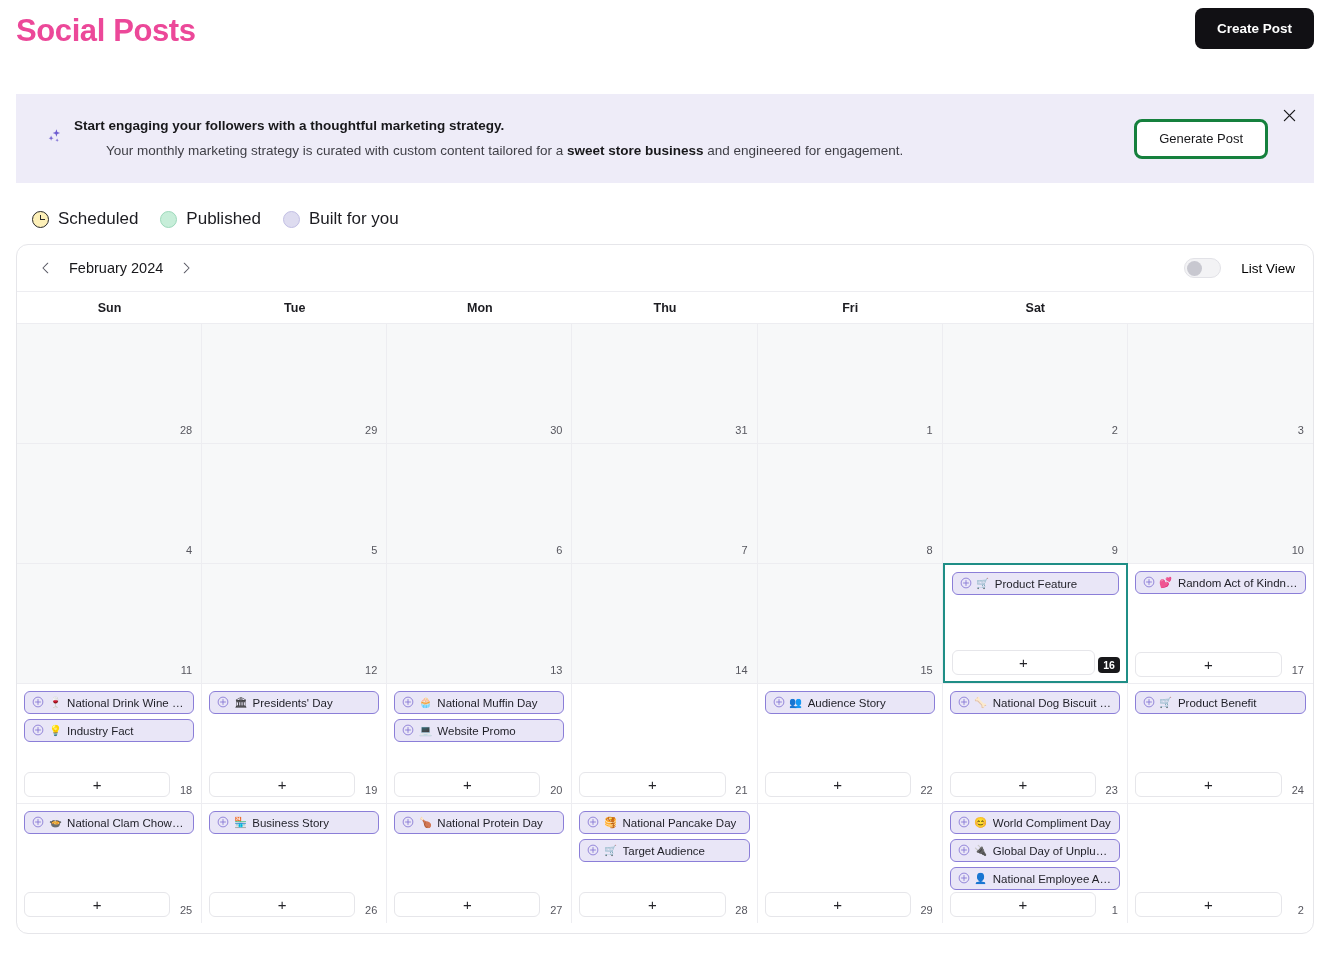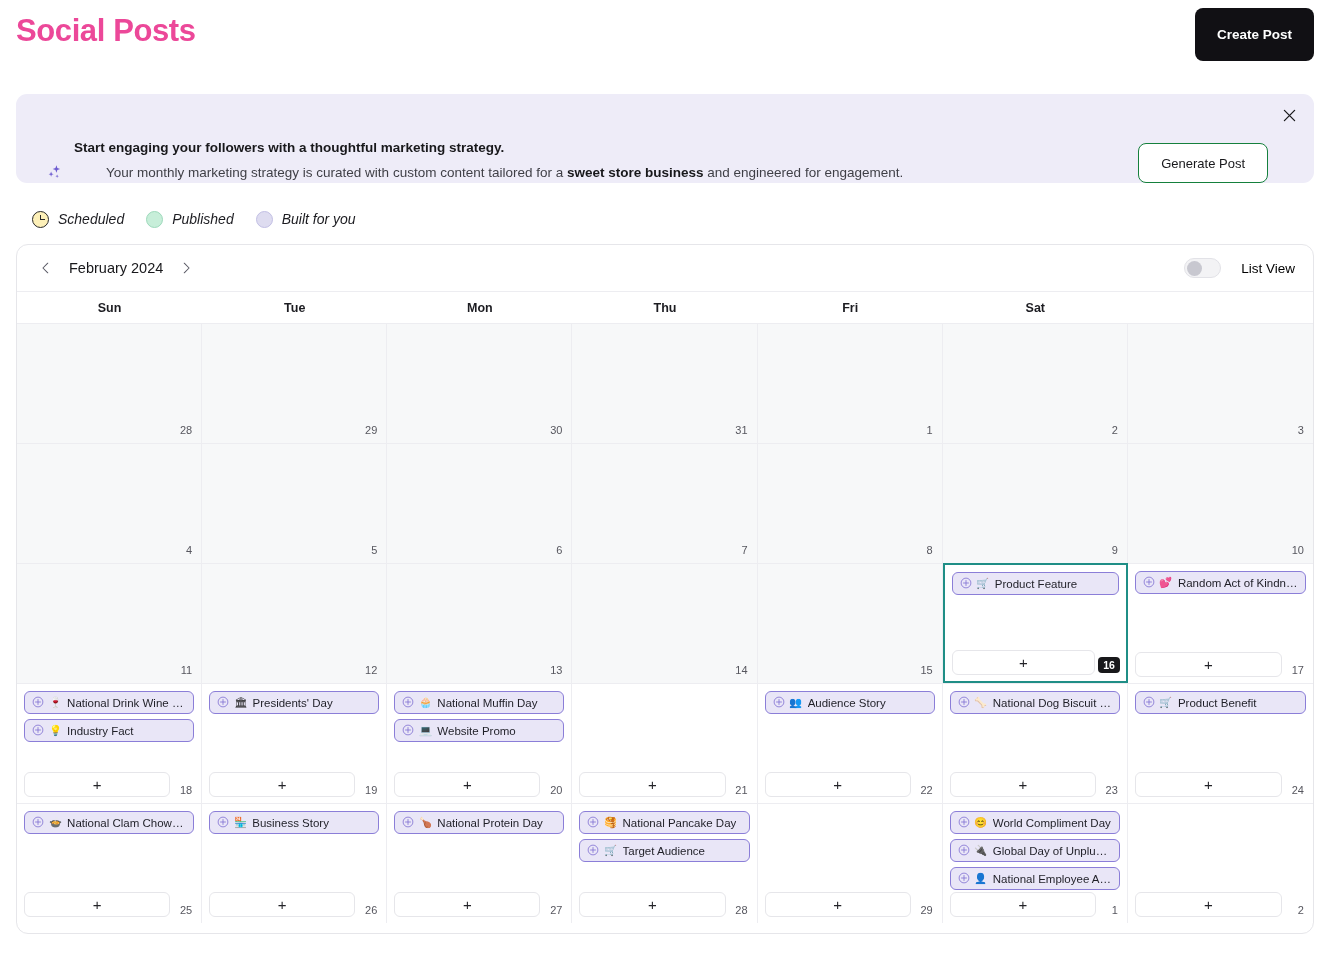--- a/index.html
+++ b/index.html
@@ -13,57 +13,57 @@
   .page { position: relative; width: 1330px; height: 954px; padding: 0 16px; }
 
   
   .header { position: relative; height: 62px; display: flex; align-items: center; }
   .page-title { font-size: 31px; font-weight: 700; letter-spacing: -0.4px; color: #ec4899; }
   .create-post-btn {
     position: absolute; right: 0; top: 8px;
     background: #111014; color: #ffffff;
     font-size: 13.5px; font-weight: 600;
     border: none; border-radius: 8px;
-    padding: 0 22px; height: 53px;
+    padding: 0 22px; height: 41px;
     display: flex; align-items: center; justify-content: center;
     cursor: pointer;
   }
 
   
   .banner {
     position: relative;
     margin-top: 32px;
     background: #eeecf8;
-    border-radius: 11px;
+    border-radius: 0;
     height: 89px;
-    display: flex; align-items: flex-end;
+    display: flex; align-items: center;
     padding: 0 24px 0 28px;
   }
   .sparkle-icon { width: 20px; height: 20px; flex: 0 0 20px; margin-right: 10px; margin-top: -4px; }
   .banner-text { flex: 1 1 auto; }
   .banner-title { font-size: 13.5px; font-weight: 700; color: #18181b; line-height: 20px; }
   .banner-sub { font-size: 13.5px; color: #3f3f46; line-height: 20px; margin-top: 5px; margin-left: 32px; }
   .banner-sub b { font-weight: 700; color: #18181b; }
   .generate-post-btn {
-    background: #ffffff; border: 1px solid #15803d; border-radius: 8px;
+    background: #ffffff; border: 3px solid #15803d; border-radius: 8px;
     font-size: 13px; color: #18181b; font-weight: 400;
     height: 40px; padding: 0 22px; margin-right: 22px;
     display: flex; align-items: center; justify-content: center;
     cursor: pointer; white-space: nowrap;
   }
   .banner-close {
     position: absolute; right: 12px; top: 8px;
     width: 26px; height: 26px; cursor: pointer;
     display: flex; align-items: center; justify-content: center;
   }
 
   
   .legend { display: flex; align-items: center; gap: 22px; height: 36px; margin-top: 18px; padding-left: 16px; }
   .legend-item { display: flex; align-items: center; gap: 9px; }
-  .legend-label { font-size: 14px; color: #1c1c21; font-style: italic; }
+  .legend-label { font-size: 17px; color: #1c1c21; }
   .dot { width: 17px; height: 17px; border-radius: 50%; }
   .dot-scheduled { background: #fdf0b8; border: 1.4px solid #2a2a2a; position: relative; }
   .dot-scheduled::before { content: ""; position: absolute; left: 6.5px; top: 3px; width: 1.4px; height: 5px; background: #2a2a2a; }
   .dot-scheduled::after  { content: ""; position: absolute; left: 7px; top: 7.3px; width: 4.5px; height: 1.4px; background: #2a2a2a; }
   .dot-published { background: #c7eed9; border: 1.2px solid #9dd9bb; }
   .dot-built { background: #dedcf0; border: 1.2px solid #c2bfe4; }
 
   
   .calendar {
     margin-top: 7px;

